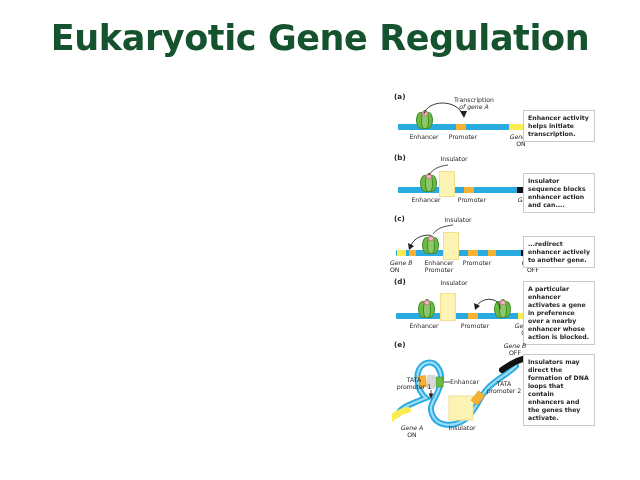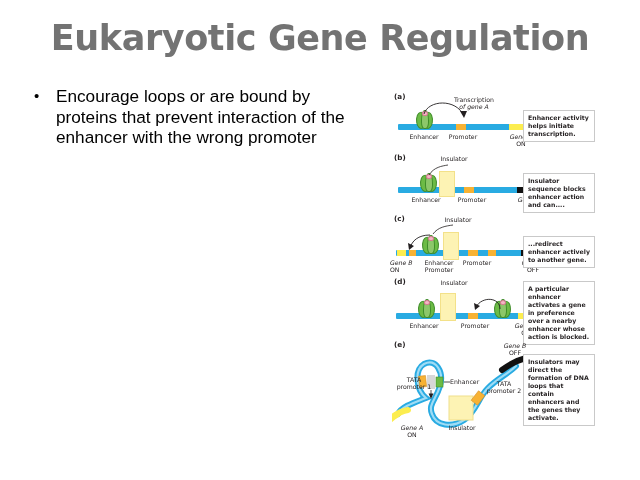--- a/index.html
+++ b/index.html
@@ -20,21 +20,21 @@
   #slide-title {
     position: absolute;
     left: 0;
     top: 18px;
     width: 640px;
     text-align: center;
     font-family: "DejaVu Sans", sans-serif;
     font-weight: bold;
     font-size: 35px;
     letter-spacing: -0.4px;
-    color: #737373;
+    color: #14532d;
     white-space: nowrap;
   }
 
   
   #bullet-list {
     position: absolute;
     left: 26px;
     top: 86px;
     width: 345px;
     list-style: none;
@@ -207,23 +207,20 @@
   #panel-e-svg { position: absolute; left: 0; top: 0; }
 </style>
 </head>
 <body>
 
 <div id="slide">
 
   <div id="slide-title">Eukaryotic Gene Regulation</div>
 
   <ul id="bullet-list">
-    <li class="bullet-item">
-      <span>Encourage loops or are bound by proteins that prevent interaction of the enhancer with the wrong promoter</span>
-    </li>
   </ul>
 
   <div id="figure">
 
     <div class="panel" style="top:0px; height:60px;">
       <div class="panel-letter">(a)</div>
 
       <div class="dna-bar" style="left:6px; top:32px; width:180px;"></div>
       <div class="seg seg-promoter" style="left:64px; top:32px; width:10px;"></div>
       <div class="seg seg-gene-on" style="left:117px; top:32px; width:30px;"></div>

